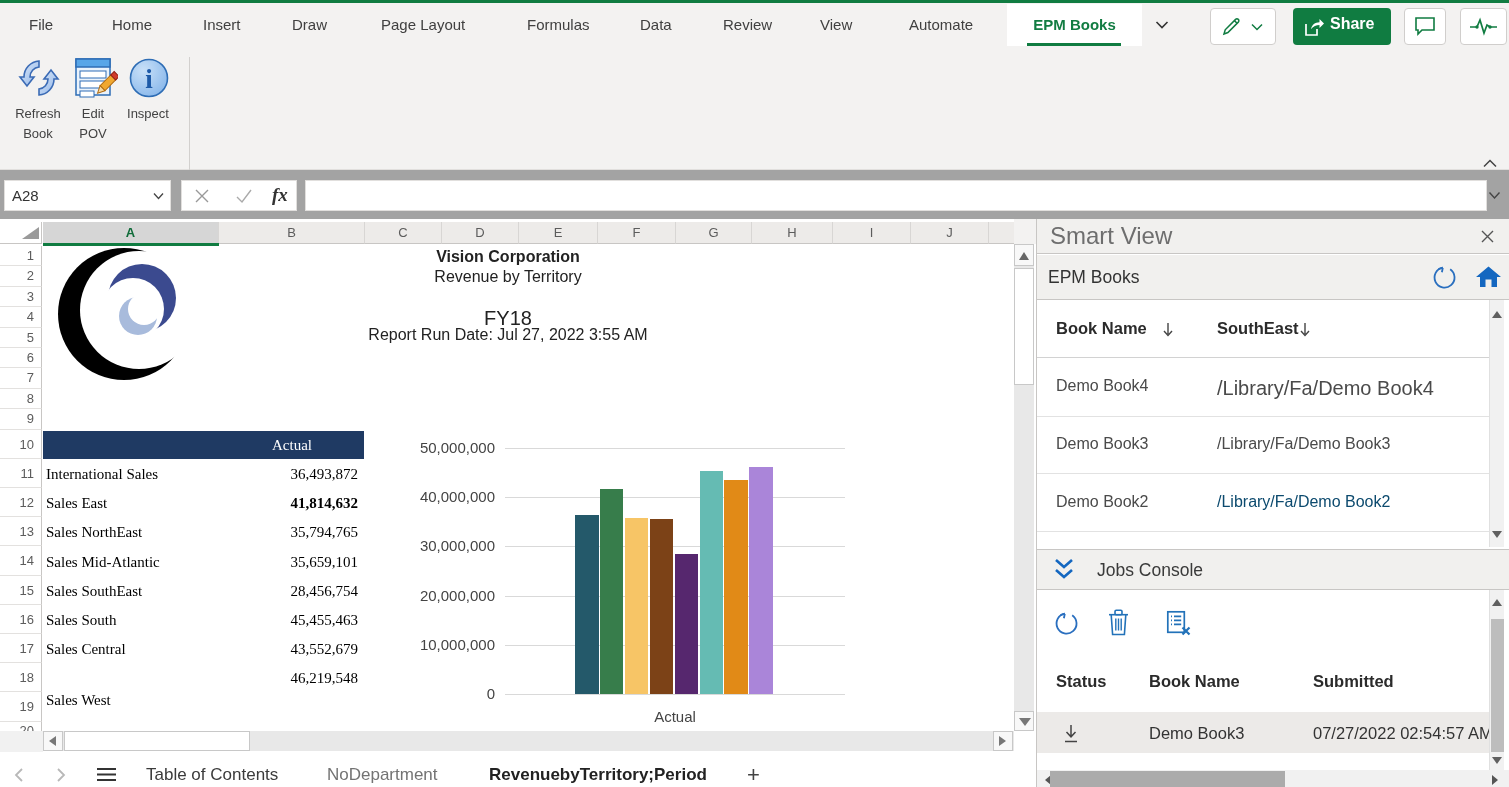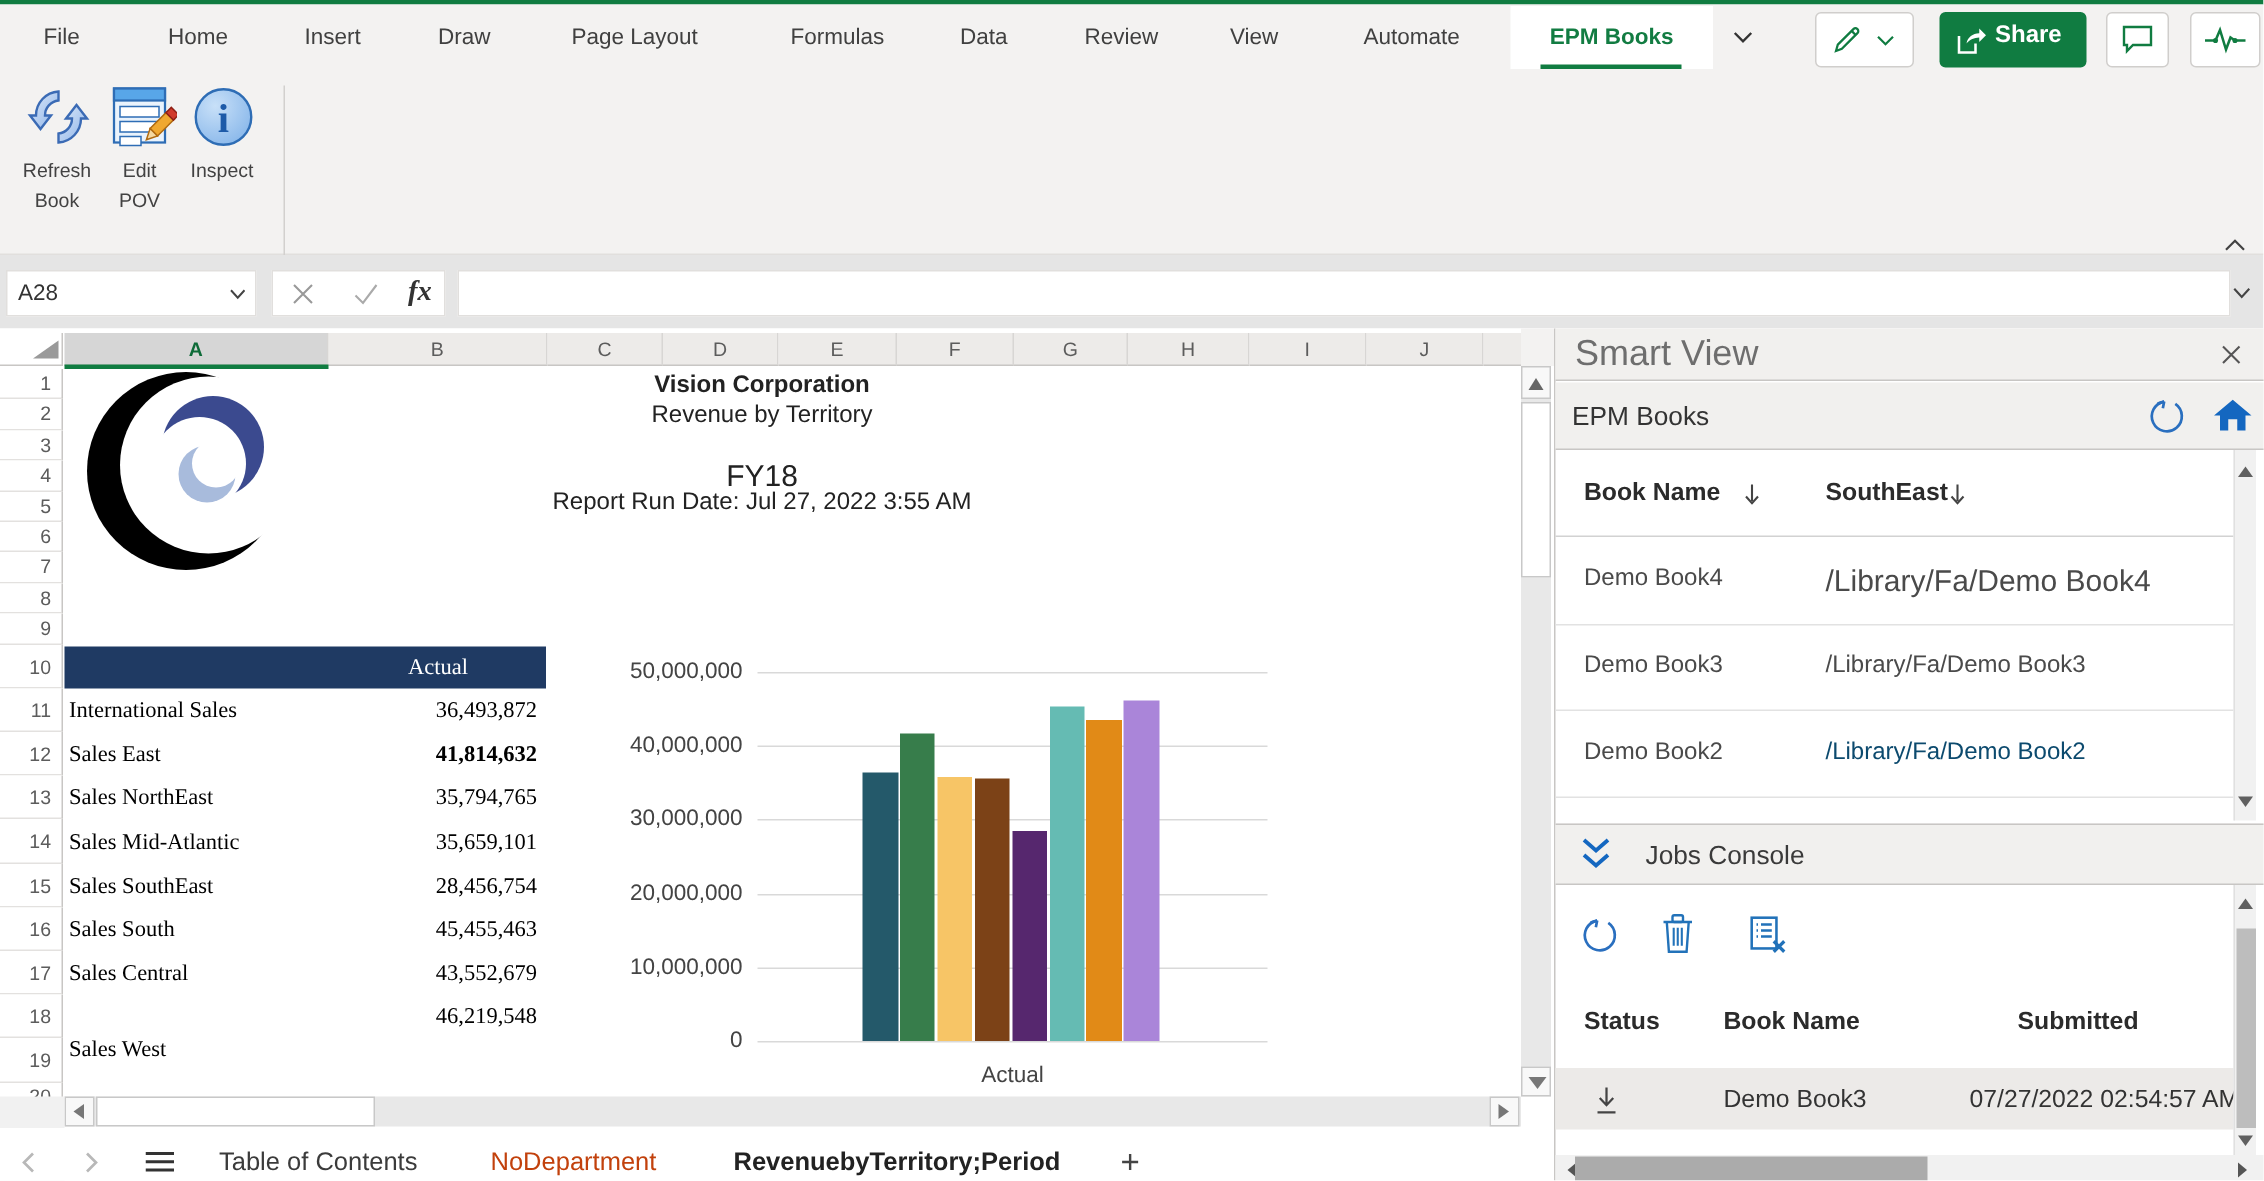--- a/index.html
+++ b/index.html
@@ -10,21 +10,21 @@
 #greenbar { left:0; top:0; width:1509px; height:3px; background:#107C41; }
 #tabbar { left:0; top:3px; width:1509px; height:43px; background:#F3F2F1; }
 .tab { position:absolute; top:0; height:43px; line-height:43px; font-size:15px; color:#404040; }
 #activetab { position:absolute; left:1007px; top:1px; width:135px; height:45px; background:#fff; }
 #activetab span { position:absolute; left:0; width:135px; text-align:center; top:0; height:42px; line-height:42px; color:#127C42; font-weight:bold; font-size:15px; }
 #activetab .ul { position:absolute; left:20px; top:39px; width:94px; height:4px; background:#107C41; }
 #ribbon { left:0; top:46px; width:1509px; height:124px; background:#F3F2F1; border-bottom:1px solid #E1DFDD; }
 .riblabel { position:absolute; font-size:13px; color:#424242; text-align:center; line-height:20px; }
 #ribsep { position:absolute; left:189px; top:11px; width:1px; height:126px; background:#D2D0CE; }
 
-#fbar { left:0; top:170px; width:1509px; height:49px; background:#e5e5e5; }
+#fbar { left:0; top:170px; width:1509px; height:49px; background:#a3a3a3; }
 .fbox { position:absolute; top:10px; height:31px; background:#fff; border:1px solid #E1DFDD; }
 
 #grid { left:0; top:219px; width:1036px; height:568px; background:#fff; }
 #colheads { position:absolute; left:0; top:3px; width:1014px; height:22px; }
 .ch { position:absolute; top:0; height:22px; background:#EDEBE9; border-right:1px solid #D8D6D4; border-bottom:1px solid #C8C6C4; color:#5c5c5c; font-size:13px; text-align:center; line-height:22px; }
 .rn { position:absolute; left:0; width:42px; border-bottom:1px solid #E3E1DF; border-right:1px solid #C8C6C4; color:#5c5c5c; font-size:13px; text-align:right; padding-right:7px; background:#fff; }
 .sertxt { font-family:"Liberation Serif", serif; font-size:15px; color:#000; position:absolute; }
 .ctr { text-align:center; }
 
 .gl { position:absolute; left:505px; width:340px; height:1px; background:#D9D9D9; }
@@ -277,21 +277,21 @@
       <svg class="abs" style="left:13px;top:15px;" width="12" height="16" viewBox="0 0 12 16">
           <path d="M9 2 L3 8 L9 14" fill="none" stroke="#B8B8B8" stroke-width="1.8"></path>
         </svg>
       <svg class="abs" style="left:55px;top:15px;" width="12" height="16" viewBox="0 0 12 16">
           <path d="M3 2 L9 8 L3 14" fill="none" stroke="#B8B8B8" stroke-width="1.8"></path>
         </svg>
       <svg class="abs" style="left:97px;top:15px;" width="19" height="15" viewBox="0 0 19 15">
           <path d="M0 2 H19 M0 7.5 H19 M0 13 H19" stroke="#333" stroke-width="2"></path>
         </svg>
       <span class="abs" style="left:146px;top:13px;font-size:17px;color:#3b3b3b;">Table of Contents</span>
-      <span class="abs" style="left:327px;top:13px;font-size:17px;color:#c2410c;">NoDepartment</span>
+      <span class="abs" style="left:327px;top:13px;font-size:17px;color:#737373;">NoDepartment</span>
       <span class="abs" style="left:489px;top:13px;font-size:17px;font-weight:bold;color:#222;text-align:center;">RevenuebyTerritory;Period</span>
       <span class="abs" style="left:747px;top:10px;font-size:22px;font-weight:300;color:#444;">+</span>
     </div>
   </div>
   <div class="abs" id="panel">
 
     <div class="pbar" style="top:0;height:35px;"></div>
     <span class="abs" style="left:13px;top:3px;font-size:24px;font-weight:300;color:#6E6E6E;">Smart View</span>
     <svg class="abs" style="left:444px;top:11px;" width="13" height="13" viewBox="0 0 13 13">
         <path d="M1 1 L12 12 M12 1 L1 12" stroke="#555" stroke-width="1.4"></path>
@@ -346,21 +346,21 @@
         <path d="M7.8 9.5 L7.8 21.5 M10.5 9.5 L10.5 21.5 M13.2 9.5 L13.2 21.5" stroke="#2272B9" stroke-width="1.4"></path>
       </svg>
     <svg class="abs" style="left:128px;top:391px;" width="26" height="26" viewBox="0 0 26 26">
         <rect x="2.8" y="1.8" width="16.5" height="20.5" fill="none" stroke="#2272B9" stroke-width="1.7"></rect>
         <path d="M9 6.3 H16.2 M9 10.3 H16.2 M9 14.3 H16.2 M6 6.3 H7 M6 10.3 H7 M6 14.3 H7" stroke="#2272B9" stroke-width="1.7"></path>
         <path d="M17.5 17.5 L24.5 24.5 M24.5 17.5 L17.5 24.5" stroke="#2272B9" stroke-width="2.2"></path>
       </svg>
 
     <span class="abs" style="left:19px;top:453px;font-size:16.5px;font-weight:bold;color:#2b2b2b;">Status</span>
     <span class="abs" style="left:112px;top:453px;font-size:16.5px;font-weight:bold;color:#2b2b2b;">Book Name</span>
-    <span class="abs" style="left:276px;top:453px;font-size:16.5px;font-weight:bold;color:#2b2b2b;margin-left:32px;">Submitted</span>
+    <span class="abs" style="left:276px;top:453px;font-size:16.5px;font-weight:bold;color:#2b2b2b;">Submitted</span>
     <div class="abs" style="left:0;top:493px;width:452px;height:41px;background:#ECEAE8;"></div>
     <svg class="abs" style="left:26px;top:505px;" width="16" height="19" viewBox="0 0 16 19">
         <path d="M8 1 L8 12 M3.5 8 L8 12.8 L12.5 8 M2 17.5 L14 17.5" fill="none" stroke="#444" stroke-width="1.5"></path>
       </svg>
     <span class="abs" style="left:112px;top:505px;font-size:16.5px;color:#333;">Demo Book3</span>
     <div class="abs" style="left:276px;top:505px;width:177px;overflow:hidden;"><span style="font-size:16.5px;color:#333;white-space:nowrap;">07/27/2022 02:54:57 AM</span></div>
 
     <div class="abs" style="left:452px;top:371px;width:15px;height:180px;background:#F1F1F1;border-left:1px solid #E0E0E0;"></div>
     <div class="tri" style="left:455px;top:380px;border-left:5px solid transparent;border-right:5px solid transparent;border-bottom:7px solid #606060;"></div>
     <div class="abs" style="left:454px;top:400px;width:13px;height:133px;background:#BDBDBD;"></div>

